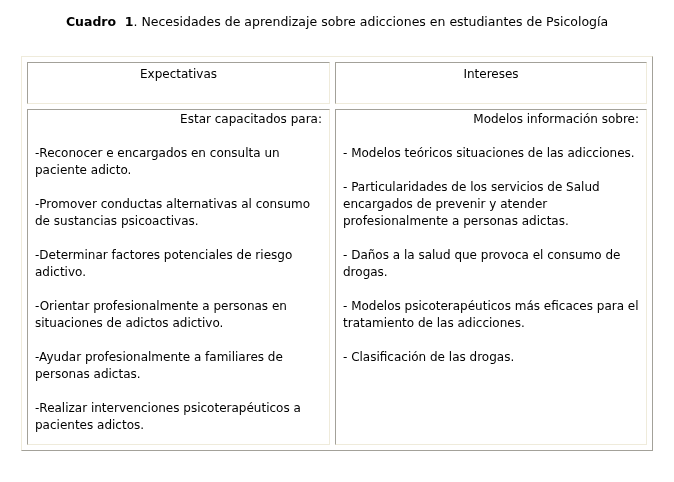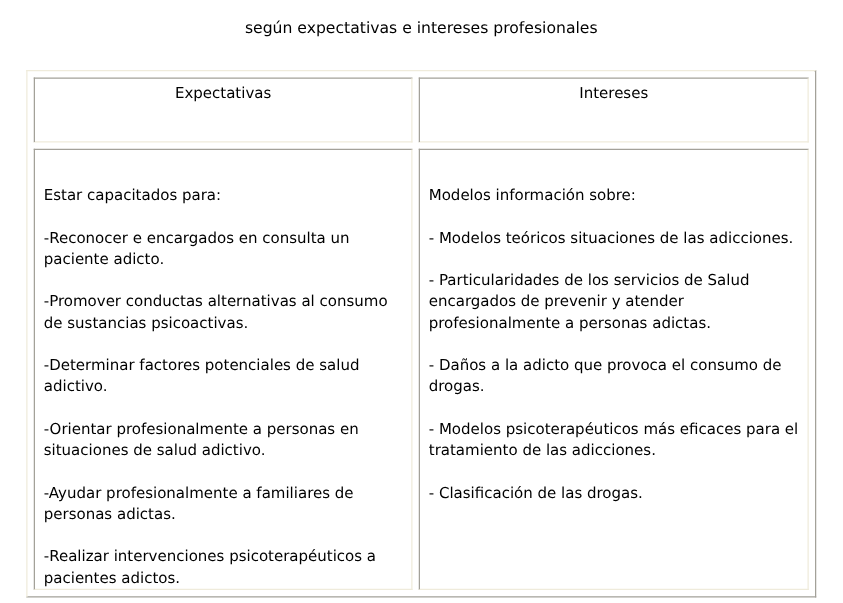--- a/index.html
+++ b/index.html
@@ -38,75 +38,76 @@
   table.cuadro th,
   table.cuadro td {
     border: 1px solid;
     
     border-color: #A3A199 #EFEBDB #EFEBDB #A3A199;
     box-sizing: border-box;
     font-size: 12px;
     background: #FFFFFF;
   }
   table.cuadro th {
-    height: 52px;
+    height: 42px;
     font-weight: normal;
     vertical-align: top;
     text-align: center;
     padding-top: 4px;
   }
   table.cuadro td {
     height: 336px;
     vertical-align: top;
     padding: 0 7px;
   }
   table.cuadro td p {
     margin: 17px 0 0 0;
     line-height: 17px;
   }
   table.cuadro td p.intro {
-    margin-top: 28px;
+    margin-top: 1px;
+    text-align: right;
   }
 </style>
 </head>
 <body>
 
 <div class="caption">
-  <div>según expectativas e intereses profesionales</div>
+  <div><span class="bold">Cuadro  1</span><span>. Necesidades de aprendizaje sobre adicciones en estudiantes de Psicología</span></div>
 </div>
 
 <table class="cuadro">
   <colgroup>
     <col style="width:303px">
     <col style="width:312px">
   </colgroup>
   <thead>
     <tr>
       <th>Expectativas</th>
       <th>Intereses</th>
     </tr>
   </thead>
   <tbody>
     <tr>
       <td>
         <p class="intro">Estar capacitados para:</p>
         <div>
             <p>-Reconocer e encargados en consulta un paciente adicto.</p>
             <p>-Promover conductas alternativas al consumo de sustancias psicoactivas.</p>
-            <p>-Determinar factores potenciales de salud adictivo.</p>
-            <p>-Orientar profesionalmente a personas en situaciones de salud adictivo.</p>
+            <p>-Determinar factores potenciales de riesgo adictivo.</p>
+            <p>-Orientar profesionalmente a personas en situaciones de adictos adictivo.</p>
             <p>-Ayudar profesionalmente a familiares de personas adictas.</p>
             <p>-Realizar intervenciones psicoterapéuticos a pacientes adictos.</p>
           </div>
       </td>
       <td>
         <p class="intro">Modelos información sobre:</p>
         <div>
             <p>- Modelos teóricos situaciones de las adicciones.</p>
             <p>- Particularidades de los servicios de Salud encargados de prevenir y atender profesionalmente a personas adictas.</p>
-            <p>- Daños a la adicto que provoca el consumo de drogas.</p>
+            <p>- Daños a la salud que provoca el consumo de drogas.</p>
             <p>- Modelos psicoterapéuticos más eficaces para el tratamiento de las adicciones.</p>
             <p>- Clasificación de las drogas.</p>
           </div>
       </td>
     </tr>
   </tbody>
 </table>
 
 </body></html>

